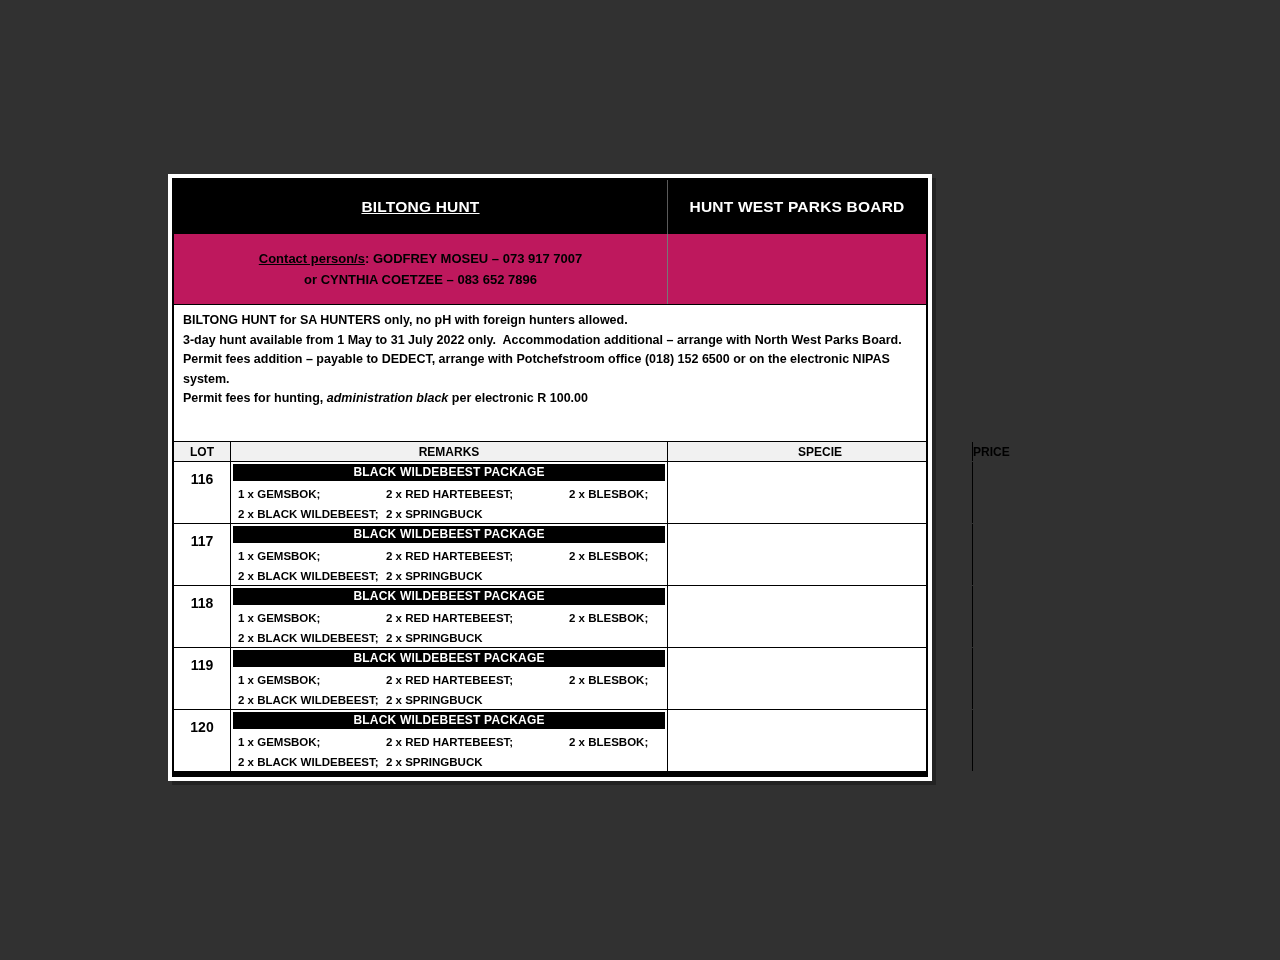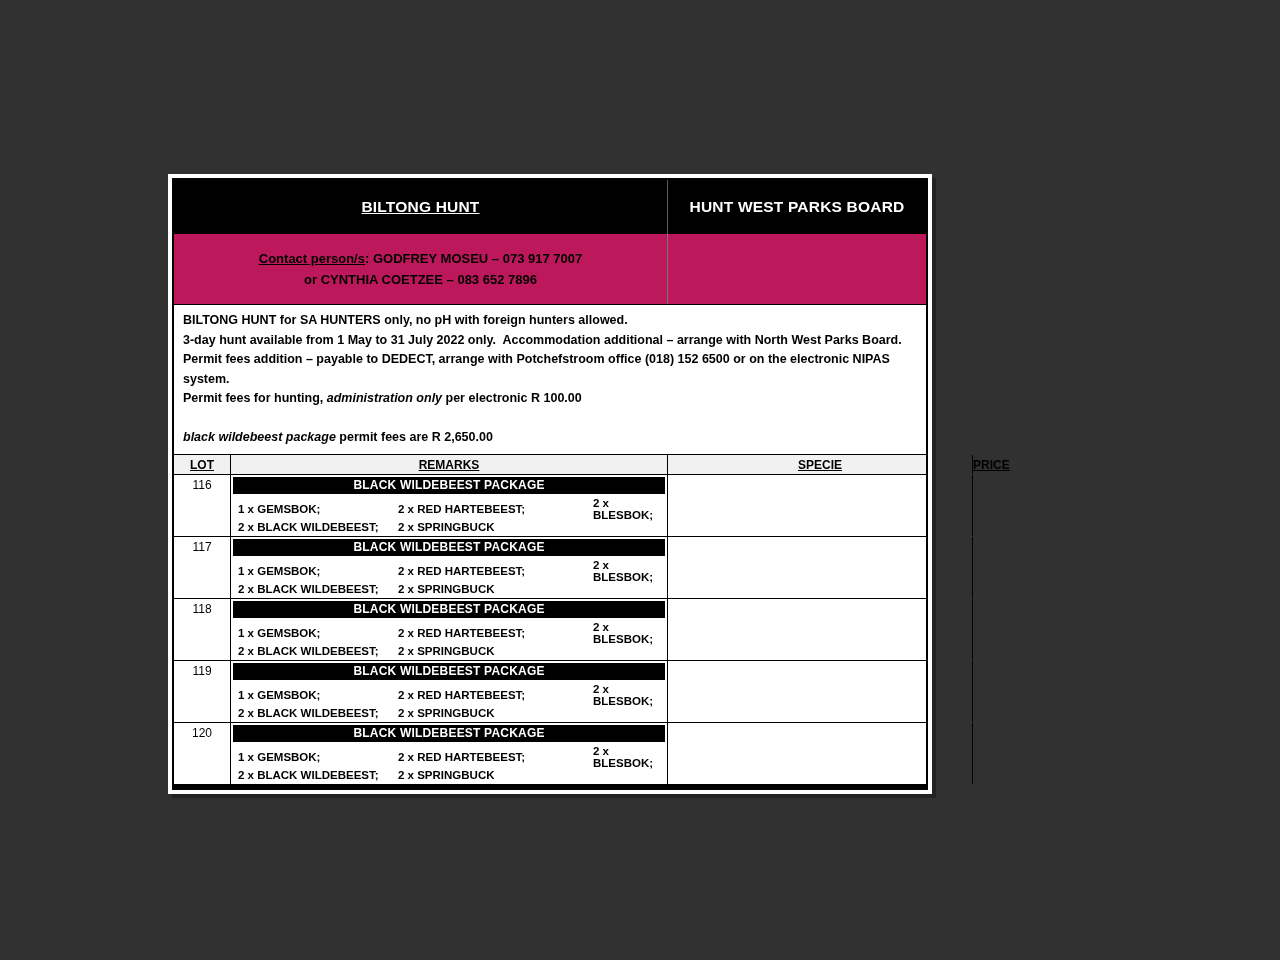--- a/index.html
+++ b/index.html
@@ -62,21 +62,21 @@
     font-weight: bold;
     font-size: 13px;
     line-height: 21px;
     color: #000;
   }
   .band-cell.left { border-right: 1.5px solid #777; }
 
   
   .notes {
     height: 126px;
-    padding: 6px 9px 17px 9px;
+    padding: 6px 9px 4px 9px;
     background: #fff;
     font-weight: bold;
     font-size: 12.5px;
     line-height: 19.5px;
     color: #000;
   }
   .notes .blank-line { height: 19.5px; }
   .ital { font-style: italic; }
 
   
@@ -89,34 +89,33 @@
     border-top: 1.5px solid #000;
     border-bottom: 1.5px solid #000;
     height: 19px;
   }
   .th {
     display: flex;
     align-items: center;
     justify-content: center;
     font-size: 12px;
     font-weight: bold;
-    text-decoration: underline;
     border-right: 1.5px solid #000;
   }
   .th:last-child { border-right: none; }
 
   .trow { height: 61px; border-bottom: 1.5px solid #000; }
   .trow:last-child { border-bottom: none; }
   .td { border-right: 1.5px solid #000; overflow: hidden; }
   .td:last-child { border-right: none; }
   .td-lot {
     text-align: center;
-    font-weight: normal;
-    font-size: 12px;
-    padding-top: 3px;
+    font-weight: bold;
+    font-size: 14px;
+    padding-top: 9px;
   }
   .pkg-bar {
     margin: 2px 2px 0 2px;
     height: 17px;
     line-height: 17px;
     background: #000;
     color: #fff;
     font-weight: bold;
     font-size: 12px;
     text-align: center;
@@ -125,21 +124,20 @@
   .sp-line {
     display: grid;
     grid-template-columns: 148px 183px 1fr;
     align-items: center;
     height: 19px;
     margin-top: 1px;
     padding-left: 7px;
     font-weight: bold;
     font-size: 11.5px;
     color: #000;
-    gap: 12px;
   }
   .sp-line.first { margin-top: 3px; }
 </style>
 </head>
 <body>
 
 <div class="page">
   <div class="frame">
 
     <div class="hdr">
@@ -155,23 +153,22 @@
       <div class="band-cell left">
         <div class="pre"><span class="u">Contact person/s</span><span>: GODFREY MOSEU – 073 917 7007</span></div>
         <div class="pre">or CYNTHIA COETZEE – 083 652 7896</div>
       </div>
     </div>
 
     <div class="notes">
       <div class="pre">BILTONG HUNT for SA HUNTERS only, no pH with foreign hunters allowed.</div>
       <div class="pre">3-day hunt available from 1 May to 31 July 2022 only.  Accommodation additional – arrange with North West Parks Board.</div>
       <div class="pre">Permit fees addition – payable to DEDECT, arrange with Potchefstroom office (018) 152 6500 or on the electronic NIPAS system.</div>
-      <div class="pre"><span>Permit fees for hunting, </span><span class="ital">administration only</span><span> per electronic R 100.00</span></div>
+      <div class="pre"><span>Permit fees for hunting, </span><span class="ital">administration black</span><span> per electronic R 100.00</span></div>
       <div class="blank-line"></div>
-      <div class="pre"><span class="ital">black wildebeest package</span><span> permit fees are R 2,650.00</span></div>
     </div>
 
     <div class="grid-row thead">
       <div class="th">LOT</div>
       <div class="th">REMARKS</div>
       <div class="th">SPECIE</div>
       <div class="th">PRICE</div>
     </div>
 
     <div>

